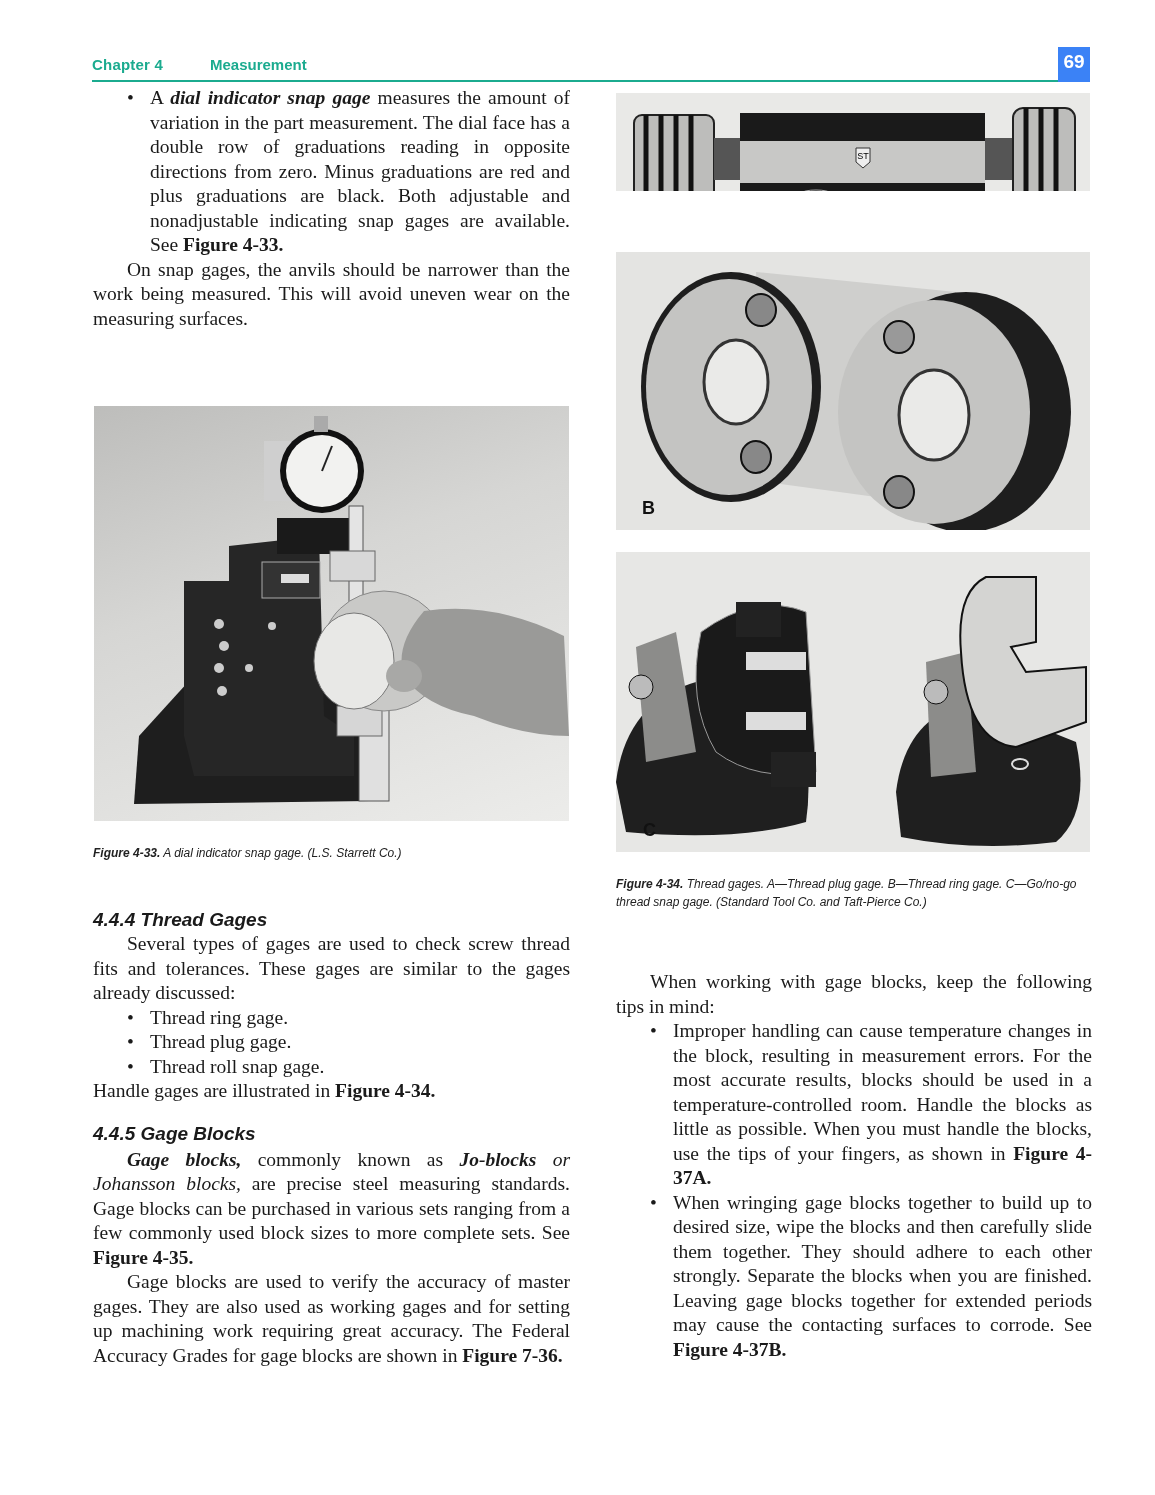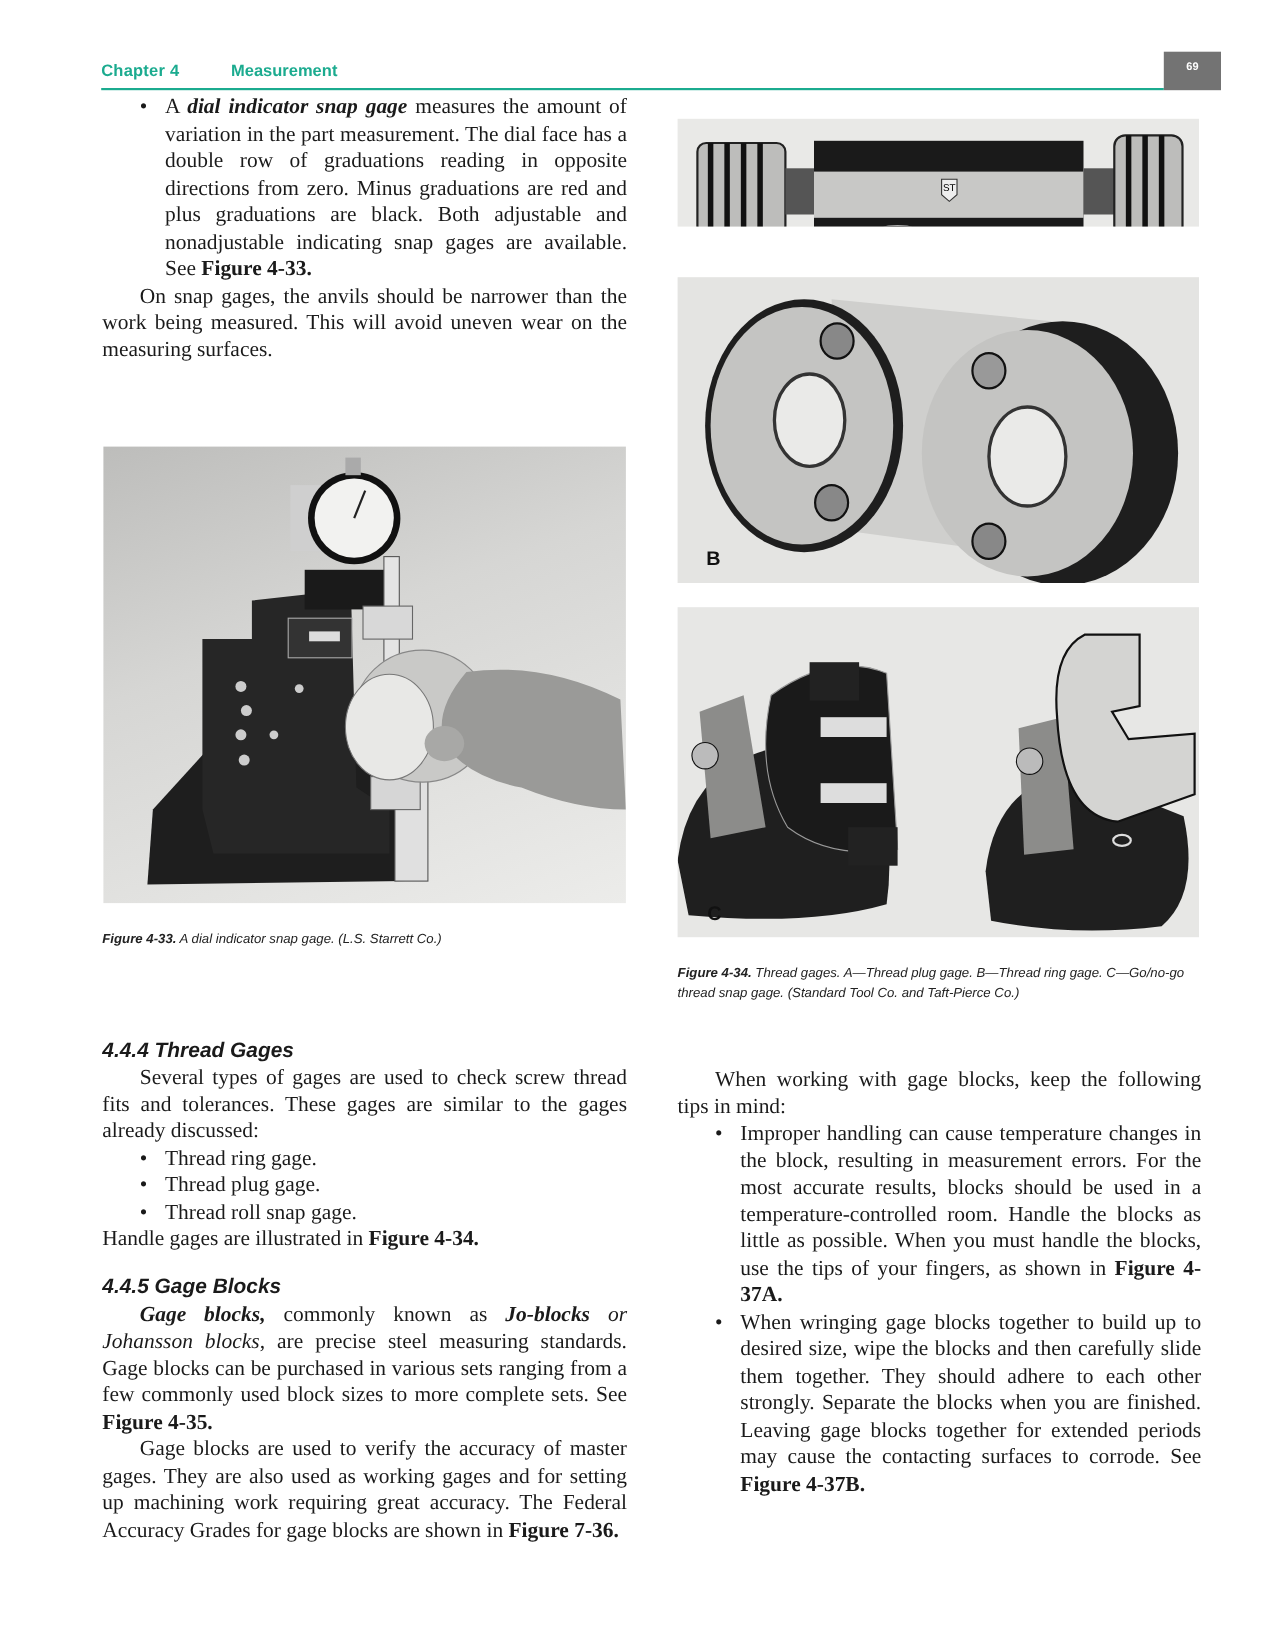--- a/index.html
+++ b/index.html
@@ -5,22 +5,22 @@
   html, body { margin: 0; padding: 0; background: #ffffff; }
   body { width: 1155px; height: 1495px; position: relative; overflow: hidden;
          font-family: "Liberation Serif", "DejaVu Serif", serif; color: #1a1a1a; }
 
   .header { position: absolute; left: 92px; top: 50px; width: 998px; height: 32px; }
   .header .chapter { position: absolute; left: 0; top: 6px; font-family: "Liberation Sans", sans-serif;
                      font-weight: bold; font-size: 15px; color: #1bab8f; letter-spacing: 0.2px; }
   .header .section { position: absolute; left: 118px; top: 6px; font-family: "Liberation Sans", sans-serif;
                      font-weight: bold; font-size: 15px; color: #1bab8f; }
   .header .rule { position: absolute; left: 0; top: 30px; width: 966px; height: 2px; background: #1bab8f; }
-  .header .pagebox { position: absolute; left: 966px; top: -3px; width: 52px; height: 35px; background: #737373;
-                     color: #fff; font-family: "Liberation Sans", sans-serif; font-weight: bold; font-size: 10px;
+  .header .pagebox { position: absolute; left: 966px; top: -3px; width: 32px; height: 35px; background: #3b82f6;
+                     color: #fff; font-family: "Liberation Sans", sans-serif; font-weight: bold; font-size: 19px;
                      text-align: center; line-height: 30px; }
 
   .col { position: absolute; font-size: 19.5px; line-height: 24.5px; text-align: justify; }
   .col p { margin: 0; }
   .indent { text-indent: 34px; }
   .bullet { position: relative; padding-left: 57px; }
   .bullet::before { content: "•"; position: absolute; left: 34px; top: 0; }
   .h { font-family: "Liberation Sans", sans-serif; font-weight: bold; font-style: italic; font-size: 19px;
        margin: 0; line-height: 24px; }
   .caption { font-family: "Liberation Sans", sans-serif; font-style: italic; font-size: 12px; line-height: 18px;
@@ -80,34 +80,34 @@
 
     <path d="M330 205 Q400 195 470 230 L475 330 Q430 330 380 310 Q330 300 310 270 Q300 240 330 205 Z" fill="#9a9a98"></path>
     <ellipse cx="310" cy="270" rx="18" ry="16" fill="#a8a8a6"></ellipse>
   </svg>
 </div>
 
 <div class="caption" style="position:absolute; left:93px; top:844px; width:480px;">
   <b>Figure 4-33.</b><span> A dial indicator snap gage. (L.S. Starrett Co.)</span>
 </div>
 
-<div class="col" style="left:93px; top:908px; width:477px;margin-top:36px;">
+<div class="col" style="left:93px; top:908px; width:477px;">
   <h3 class="h">4.4.4 Thread Gages</h3>
   <p class="indent">Several types of gages are used to check screw thread fits and tolerances. These gages are similar to the gages already discussed:</p>
   <p class="bullet">Thread ring gage.</p>
   <p class="bullet">Thread plug gage.</p>
   <p class="bullet">Thread roll snap gage.</p>
   <p><span>Handle gages are illustrated in </span><b>Figure 4-34.</b></p>
 
   <h3 class="h" style="margin-top:18px; margin-bottom:2px;">4.4.5 Gage Blocks</h3>
   <p class="indent"><b><i>Gage blocks,</i></b><span> commonly known as </span><b><i>Jo-blocks</i></b><i> or</i> <i>Johansson blocks,</i><span> are precise steel measuring standards. Gage blocks can be purchased in various sets ranging from a few commonly used block sizes to more complete sets. See </span><b>Figure 4-35.</b></p>
   <p class="indent"><span>Gage blocks are used to verify the accuracy of master gages. They are also used as working gages and for setting up machining work requiring great accuracy. The Federal Accuracy Grades for gage blocks are shown in </span><b>Figure 7-36.</b></p>
 </div>
 
-<div class="photo" style="left:616px; top:108px; width:474px; height:98px; background:#e9e9e7;">
+<div class="photo" style="left:616px; top:93px; width:474px; height:98px; background:#e9e9e7;">
   <svg width="474" height="128" viewBox="0 0 474 128">
     <rect x="18" y="22" width="80" height="90" rx="8" fill="#bdbdbb" stroke="#222" stroke-width="2"></rect>
     <g stroke="#111" stroke-width="5">
       <line x1="30" y1="22" x2="30" y2="112"></line>
         <line x1="45" y1="22" x2="45" y2="112"></line>
       <line x1="60" y1="22" x2="60" y2="112"></line>
         <line x1="75" y1="22" x2="75" y2="112"></line>
     </g>
     <rect x="98" y="45" width="26" height="42" fill="#555"></rect>
     <rect x="124" y="20" width="245" height="90" fill="#1a1a1a"></rect>

